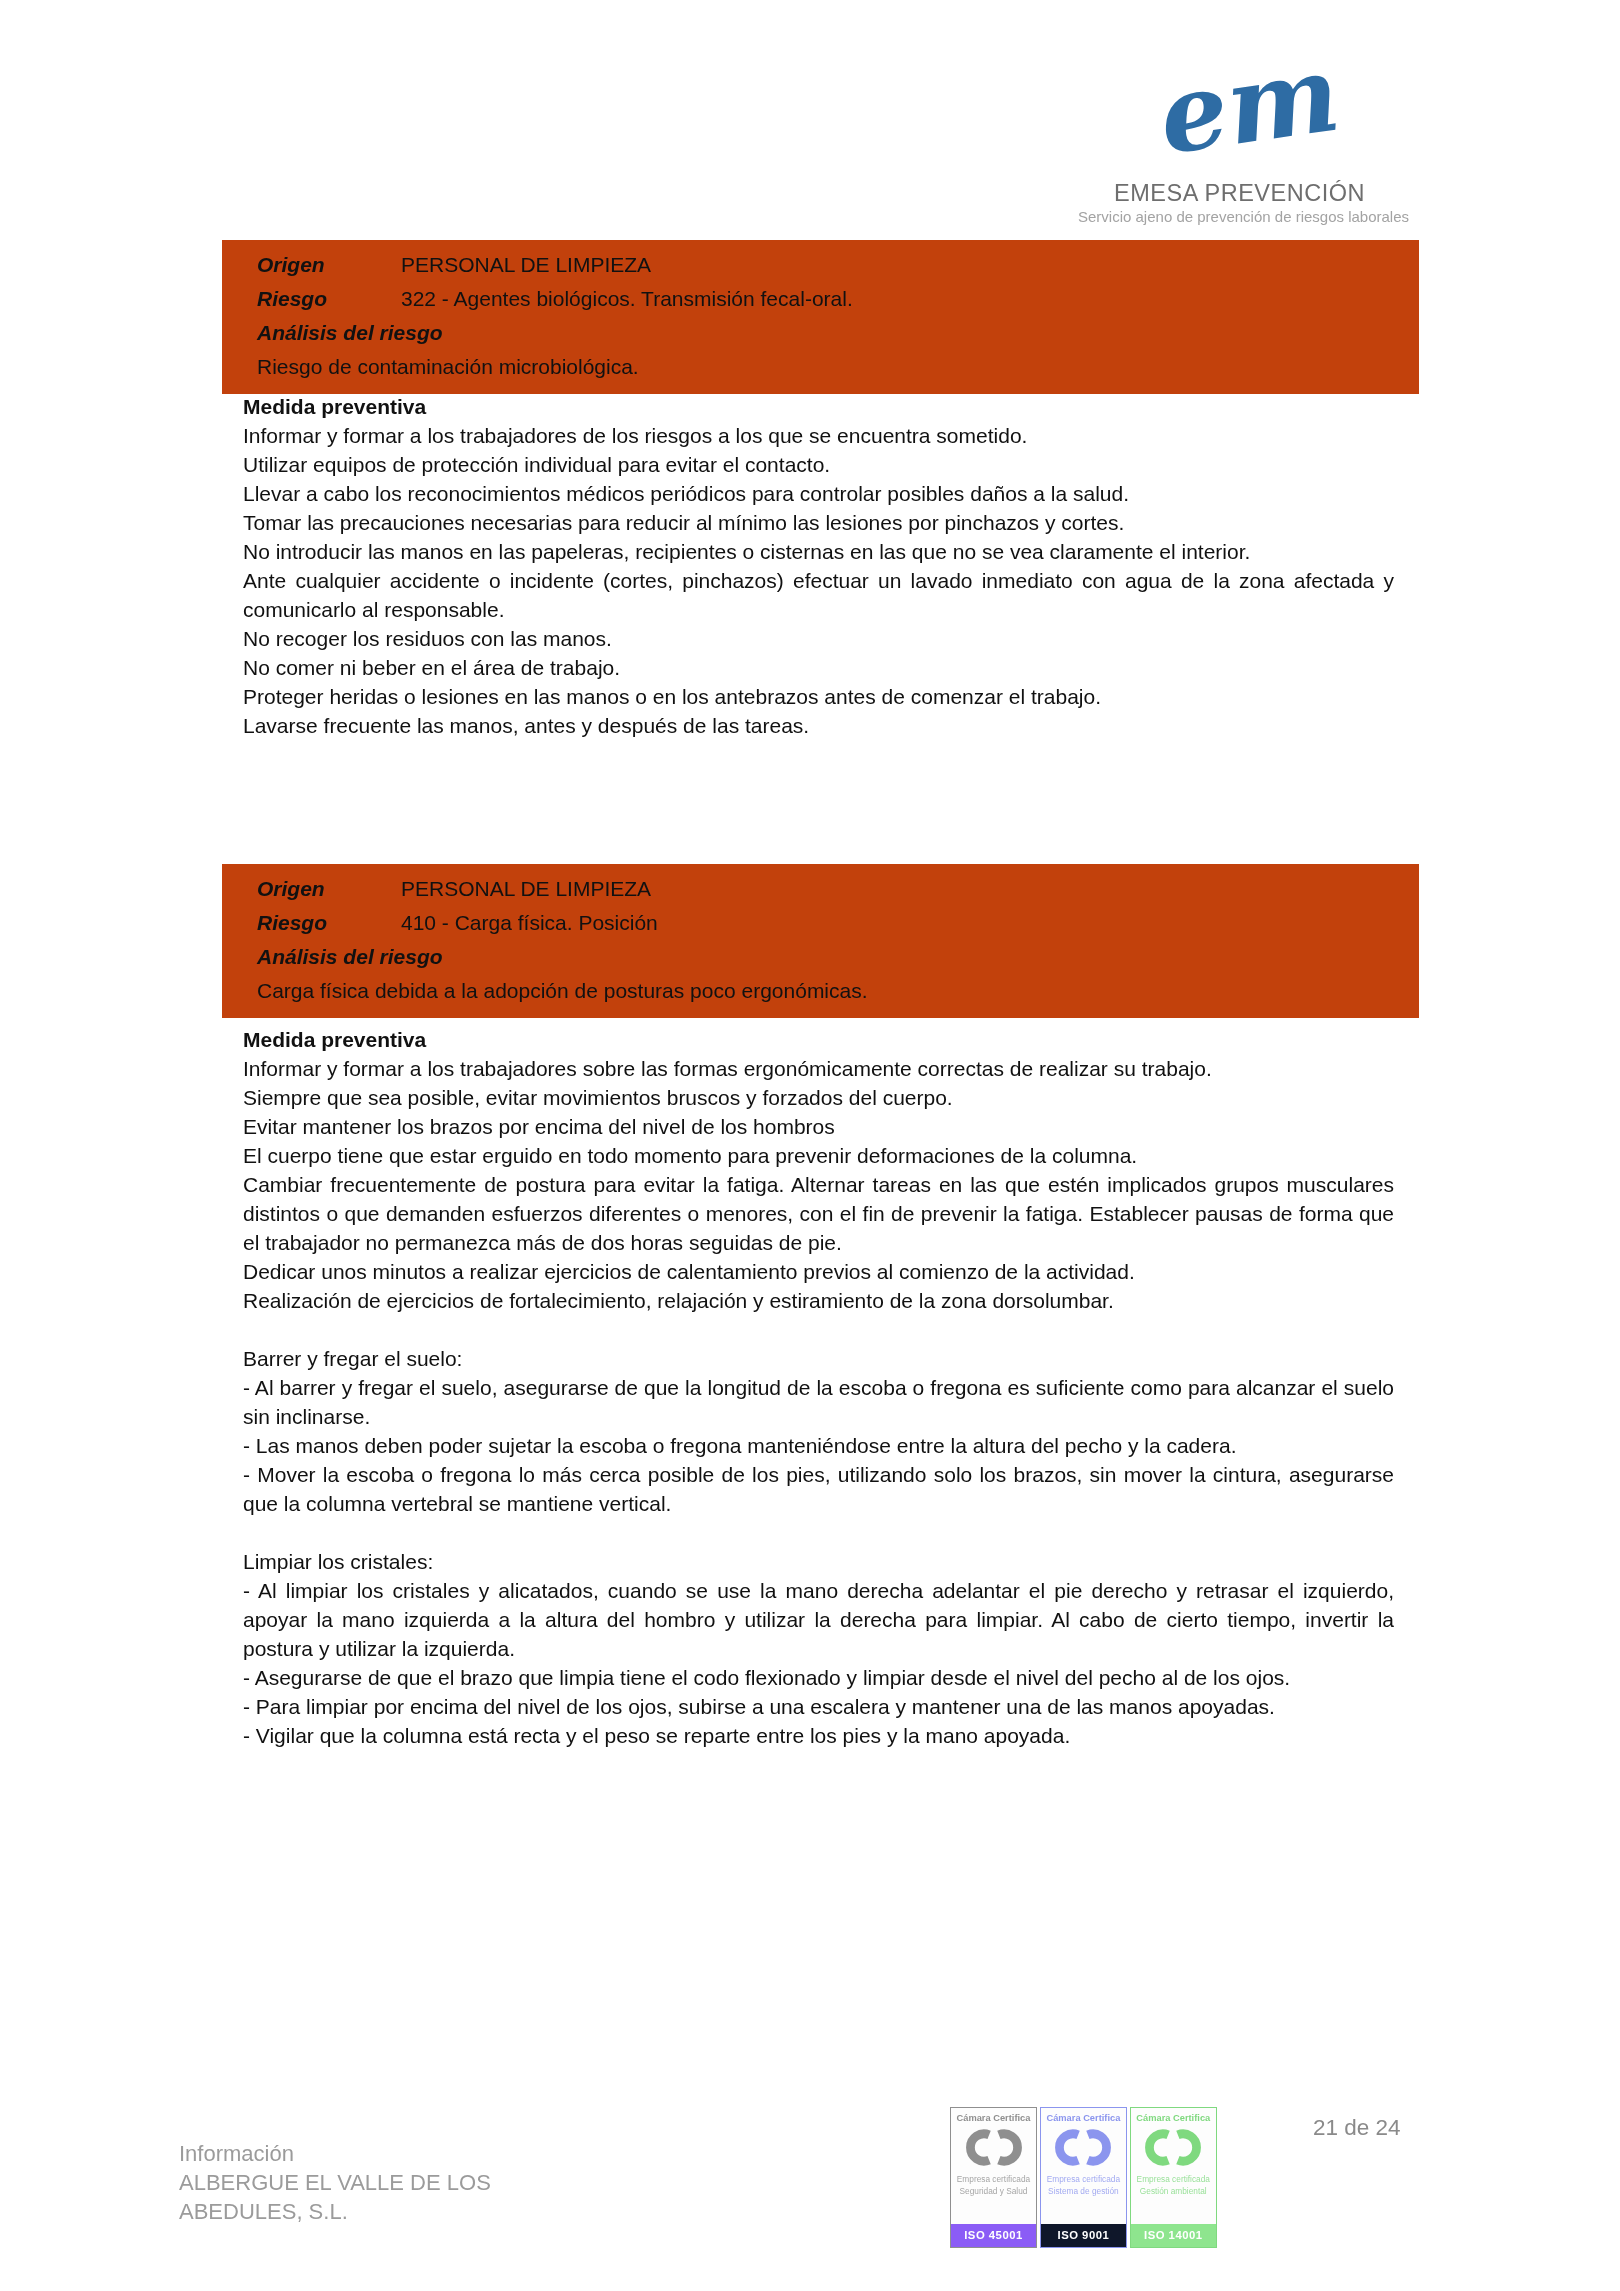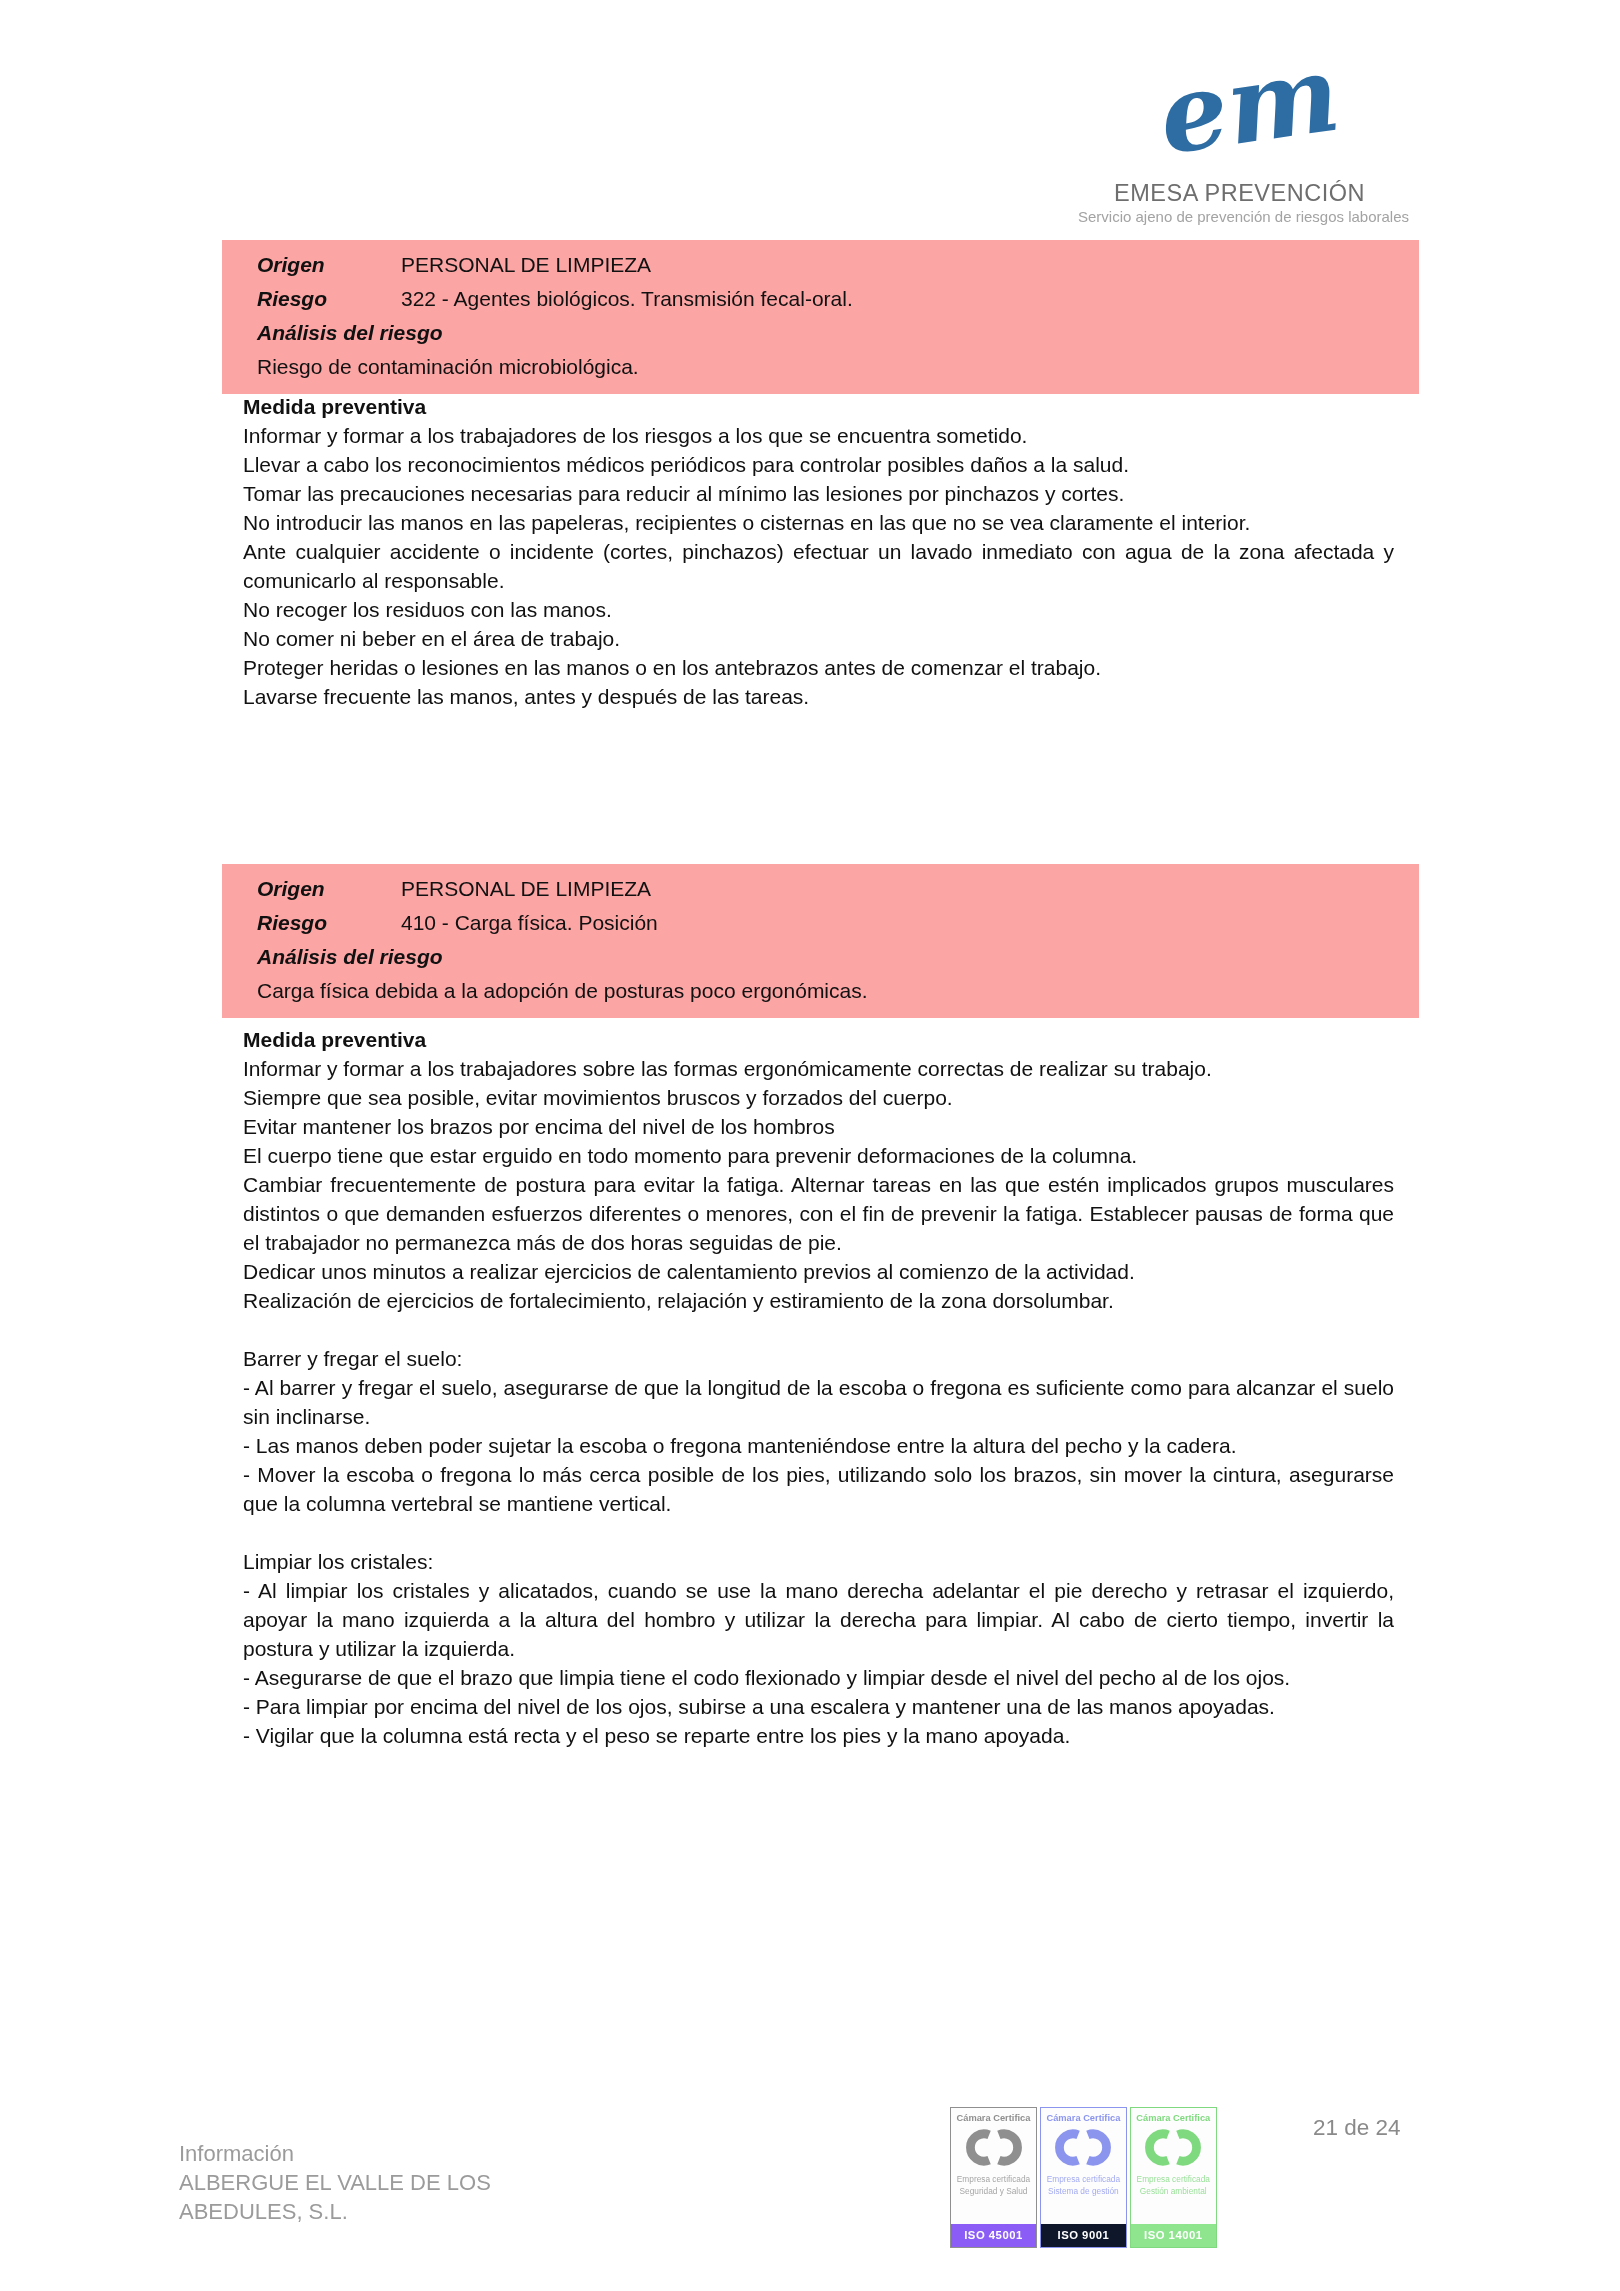--- a/index.html
+++ b/index.html
@@ -15,21 +15,21 @@
 
   
   .logo-wrap { position:absolute; top:33px; left:1078px; width:323px; text-align:center; }
   .logo-mark { display:block; margin:0 auto; }
   .brand { font-size:23.5px; color:#6e6e6e; letter-spacing:0.5px; white-space:nowrap; }
   .tagline { font-size:15px; color:#a3a3a3; margin-top:1px; white-space:nowrap; }
 
   
   .risk-table {
     position:absolute; left:222px; width:1197px;
-    background:#fca5a5; padding:7.8px 0 9.8px 0;
+    background:#c2410c; padding:7.8px 0 9.8px 0;
   }
   .risk-table.t1 { top:240px; }
   .risk-table.t2 { top:864px; }
   .trow { display:flex; padding-left:35px; font-size:21px; line-height:34px; }
   .tlabel { width:144px; font-weight:bold; font-style:italic; flex:0 0 144px; }
   .tvalue { font-weight:normal; }
   .trow.analysis-label { font-weight:bold; font-style:italic; }
   .trow.analysis-text { padding-left:35px; }
 
   
@@ -88,20 +88,21 @@
       <span class="tvalue">322 - Agentes biológicos. Transmisión fecal-oral.</span>
     </div>
     <div class="trow analysis-label">Análisis del riesgo</div>
     <div class="trow analysis-text">Riesgo de contaminación microbiológica.</div>
   </div>
 
   <div class="medida m1">
     <div class="medida-heading">Medida preventiva</div>
     <div>
         <p class="bodyline">Informar y formar a los trabajadores de los riesgos a los que se encuentra sometido.</p>
+        <p class="bodyline">Utilizar equipos de protección individual para evitar el contacto.</p>
         <p class="bodyline">Llevar a cabo los reconocimientos médicos periódicos para controlar posibles daños a la salud.</p>
         <p class="bodyline">Tomar las precauciones necesarias para reducir al mínimo las lesiones por pinchazos y cortes.</p>
         <p class="bodyline">No introducir las manos en las papeleras, recipientes o cisternas en las que no se vea claramente el interior.</p>
         <p class="bodyline">Ante cualquier accidente o incidente (cortes, pinchazos) efectuar un lavado inmediato con agua de la zona afectada y comunicarlo al responsable.</p>
         <p class="bodyline">No recoger los residuos con las manos.</p>
         <p class="bodyline">No comer ni beber en el área de trabajo.</p>
         <p class="bodyline">Proteger heridas o lesiones en las manos o en los antebrazos antes de comenzar el trabajo.</p>
         <p class="bodyline">Lavarse frecuente las manos, antes y después de las tareas.</p>
       </div>
   </div>

